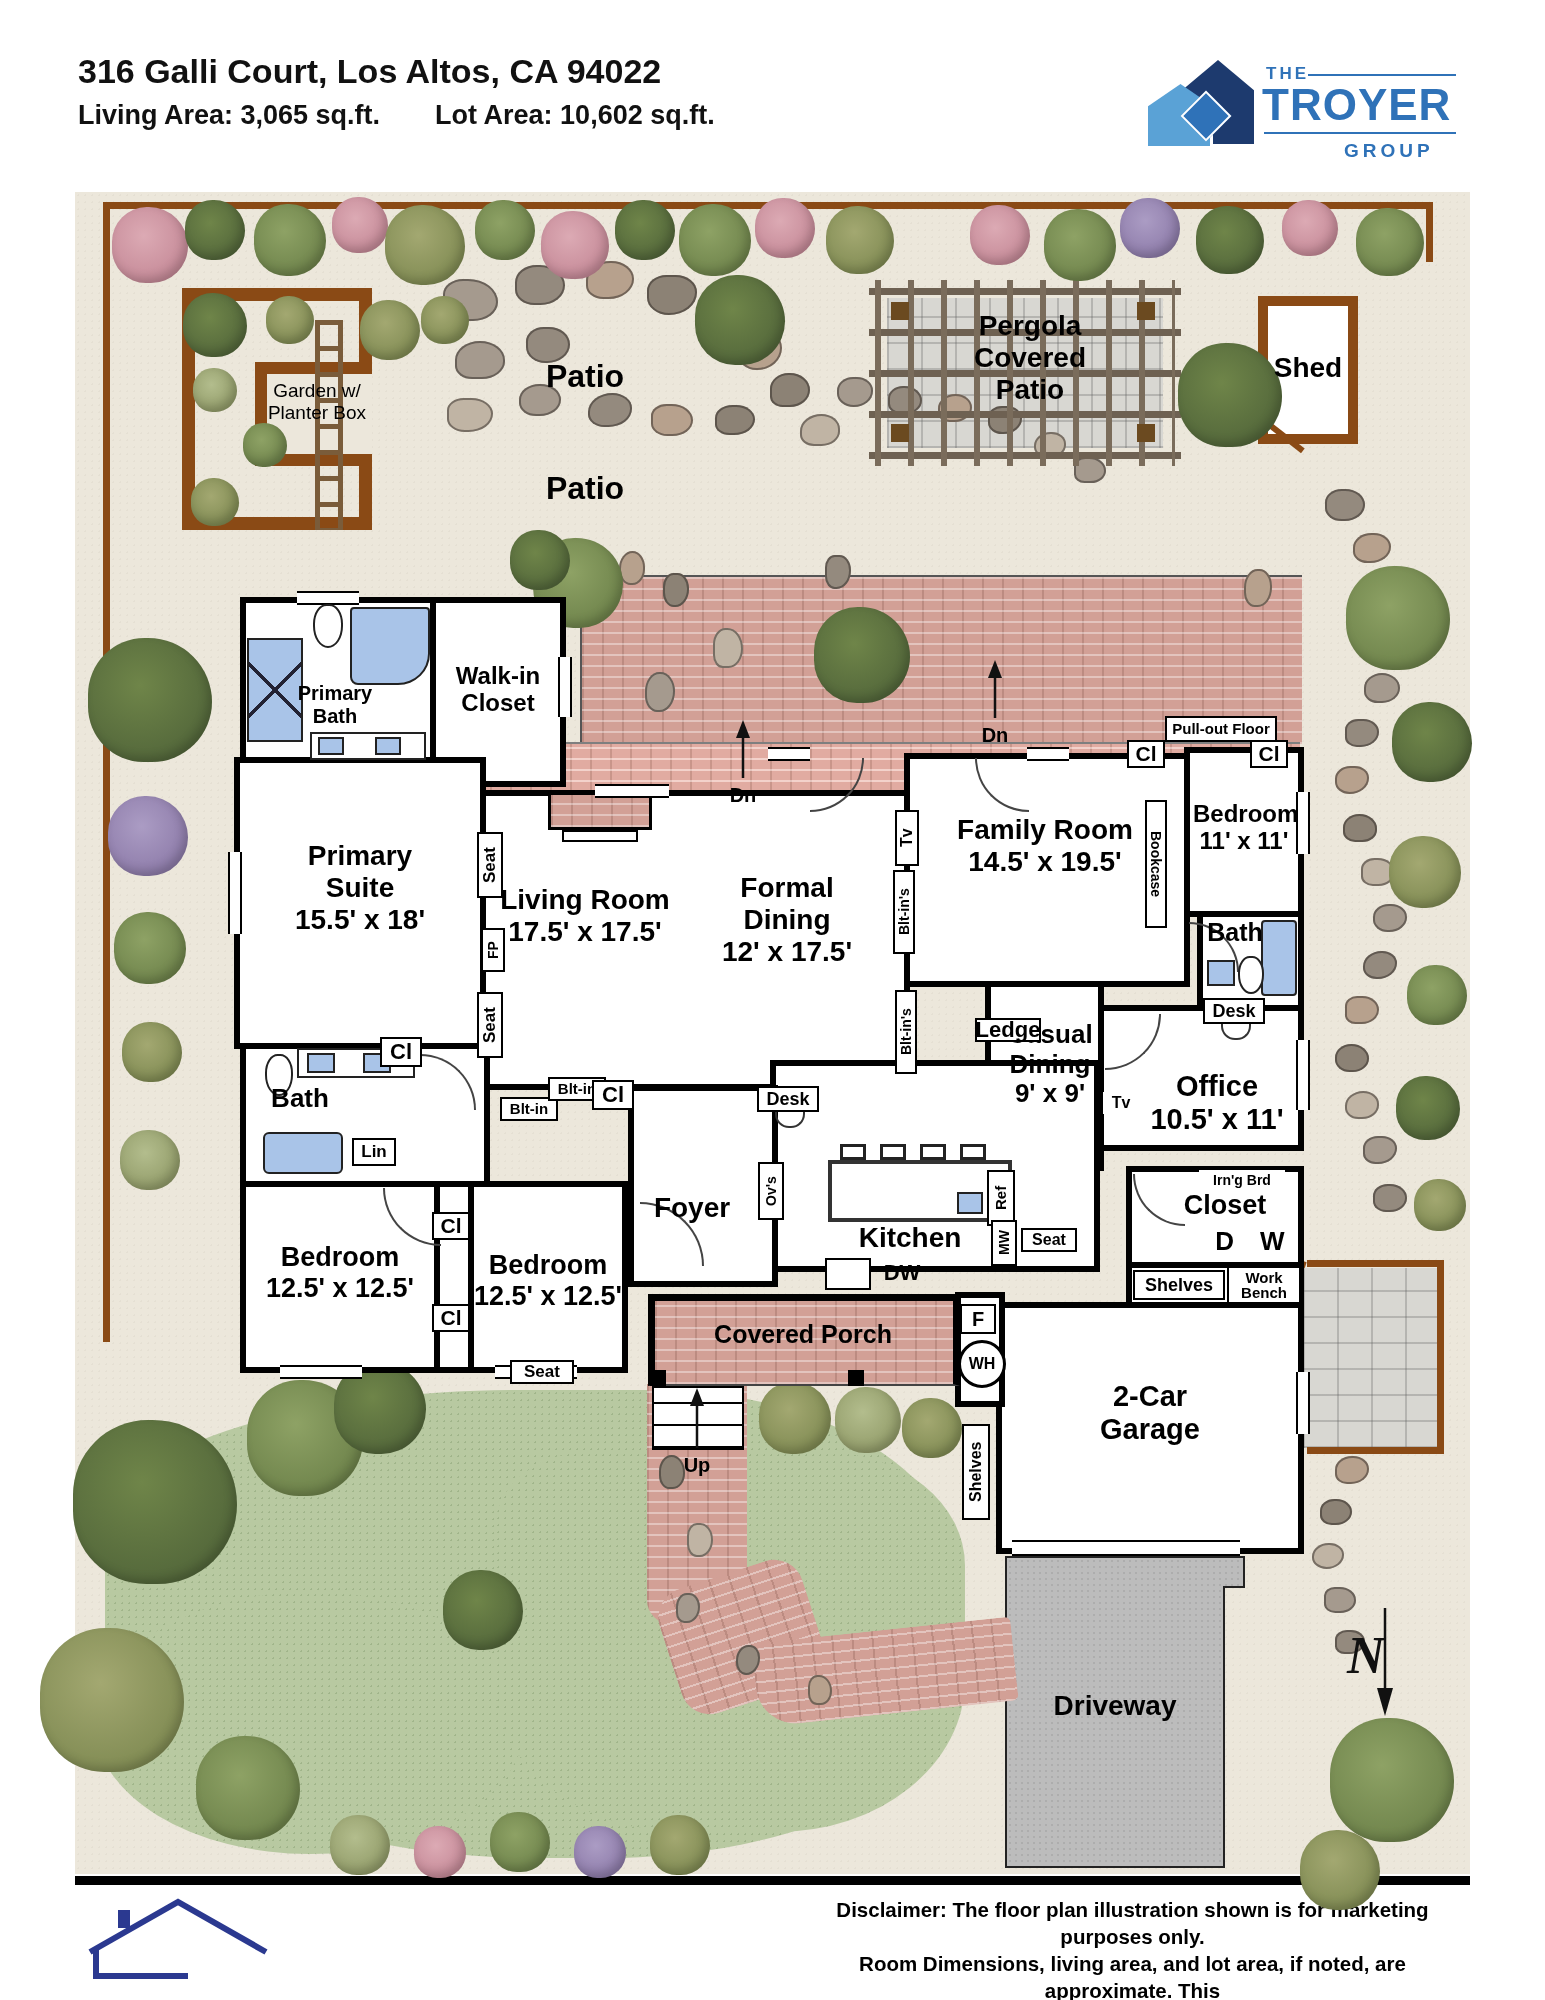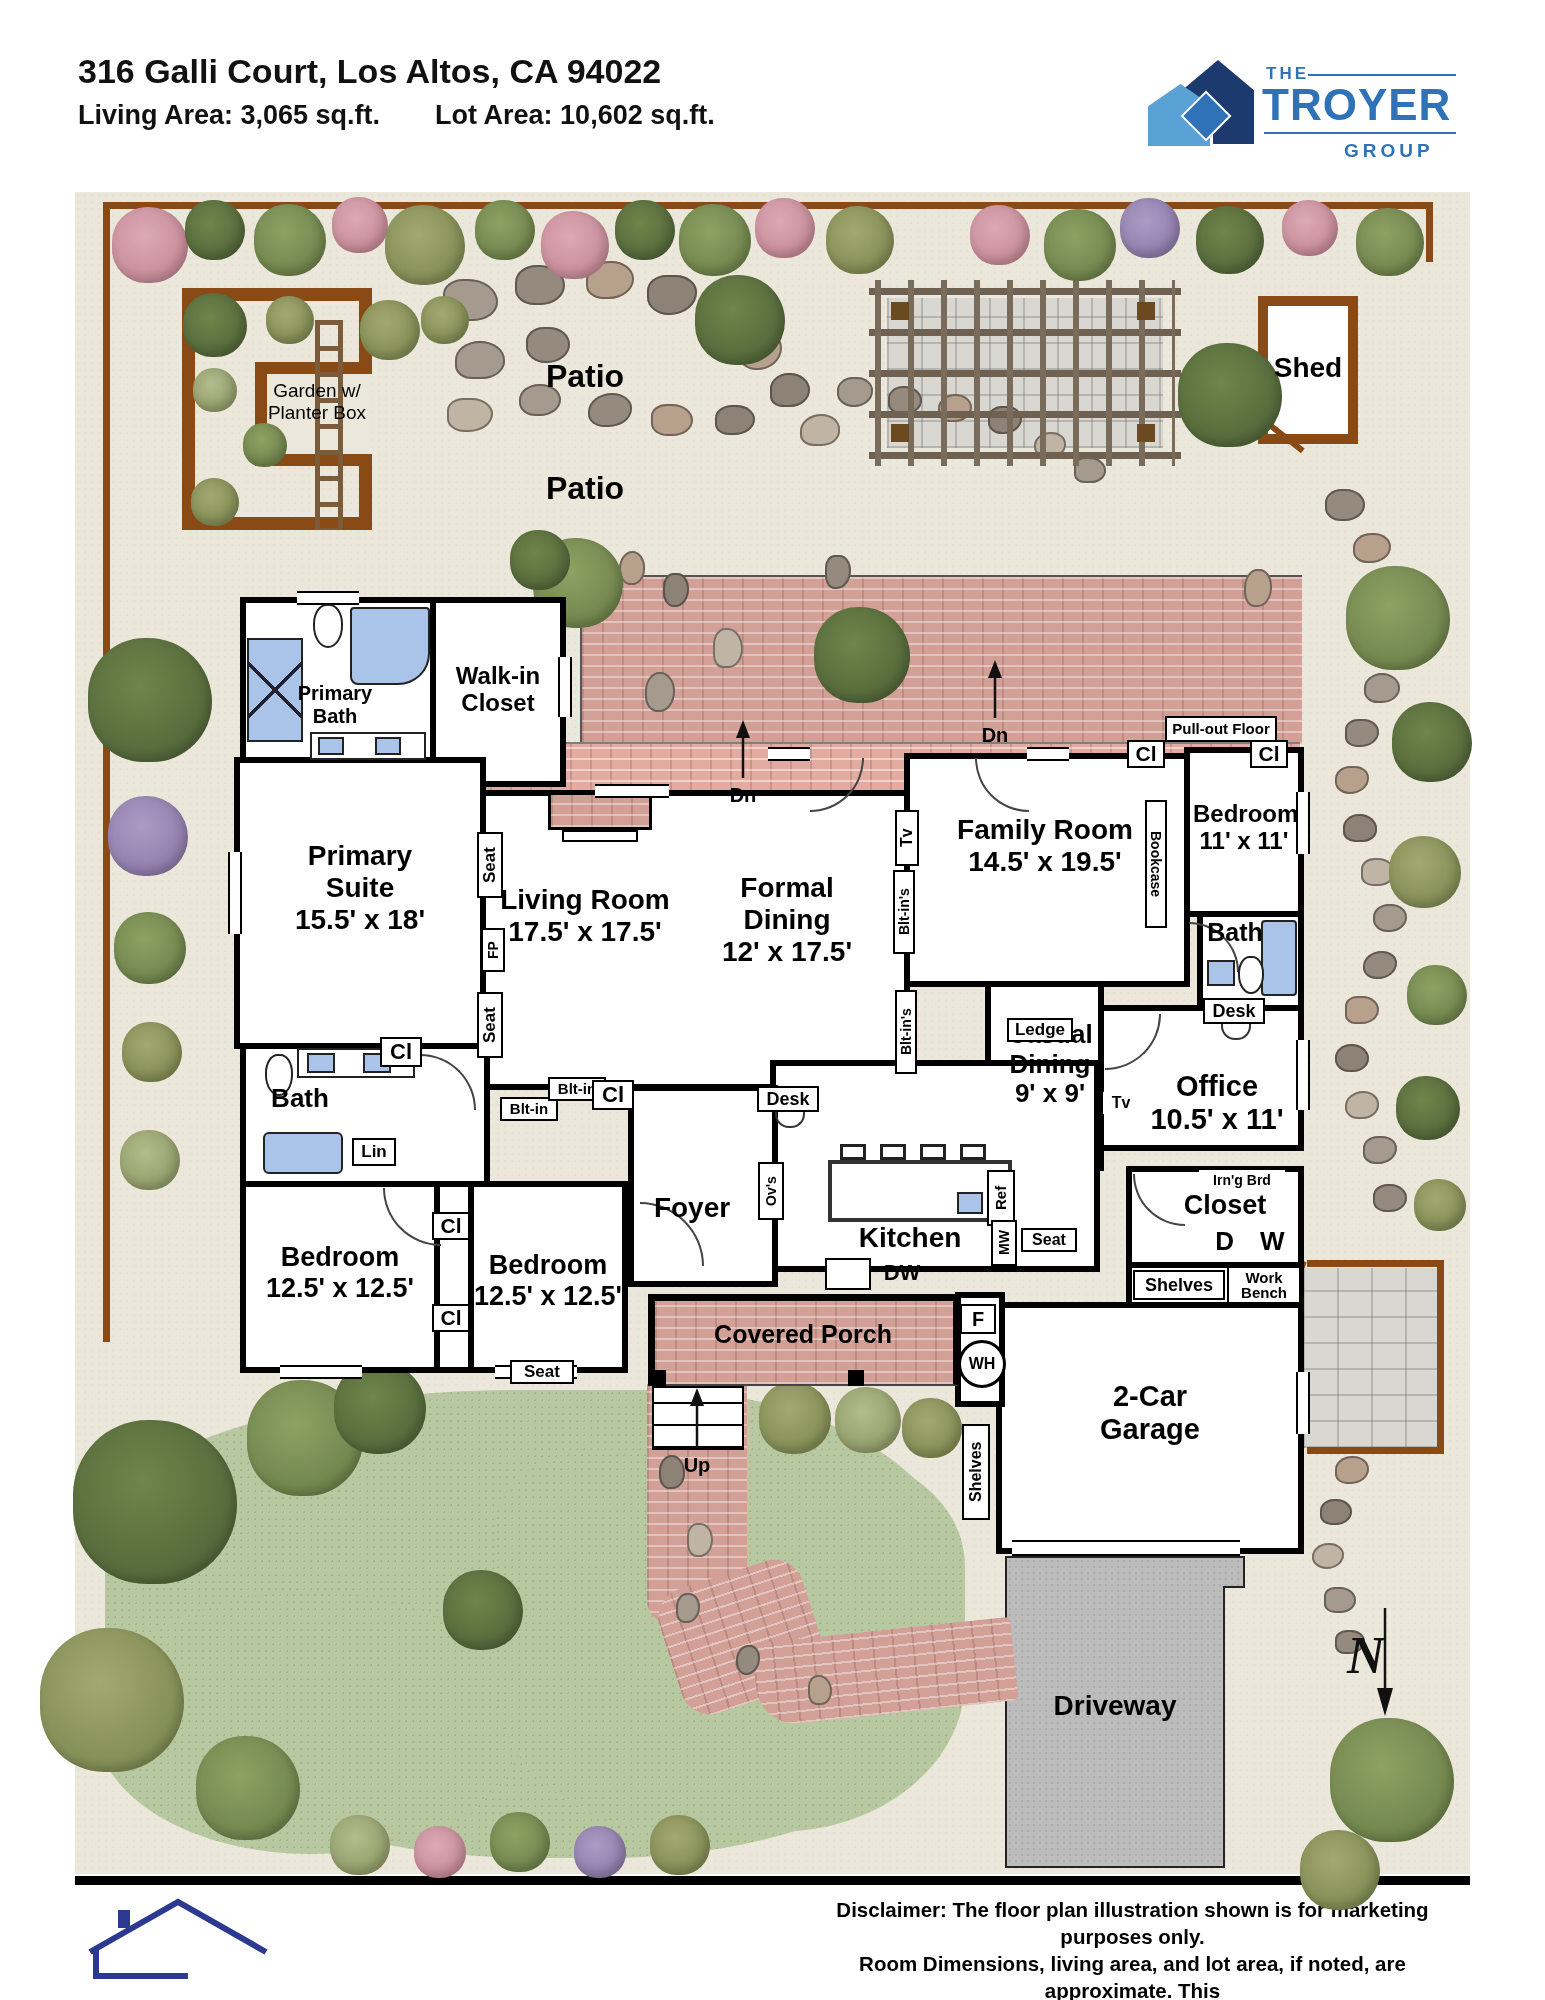--- a/index.html
+++ b/index.html
@@ -86,20 +86,21 @@
     <div class="brick abs" style="left:505px;top:383px;width:720px;height:167px;z-index:3;border-left:2px solid #555;border-top:2px solid #555;"></div>
     <div class="brick abs" style="left:355px;top:550px;width:870px;height:60px;z-index:3;filter:brightness(1.07);border-top:2px solid #777;"></div>
 
     <div class="paver abs" style="left:812px;top:106px;width:276px;height:150px;z-index:3;"></div>
     <div class="abs" style="left:794px;top:96px;width:312px;height:172px;z-index:6;background-image:repeating-linear-gradient(180deg,#6e6152 0 7px,transparent 7px 41px);"></div>
     <div class="abs" style="left:800px;top:88px;width:300px;height:186px;z-index:6;background-image:repeating-linear-gradient(90deg,#7a6c5b 0 6px,transparent 6px 33px);"></div>
     <div class="abs" style="left:816px;top:110px;width:18px;height:18px;background:#6b4a20;z-index:7;"></div>
     <div class="abs" style="left:1062px;top:110px;width:18px;height:18px;background:#6b4a20;z-index:7;"></div>
     <div class="abs" style="left:816px;top:232px;width:18px;height:18px;background:#6b4a20;z-index:7;"></div>
     <div class="abs" style="left:1062px;top:232px;width:18px;height:18px;background:#6b4a20;z-index:7;"></div>
+    <div class="rlabel" style="left:870px;top:118px;width:170px;font-size:28px;z-index:43;">Pergola Covered Patio</div>
 
     <div class="abs" style="left:1183px;top:104px;width:100px;height:148px;background:#fff;border:10px solid #8a4a15;box-sizing:border-box;z-index:6;"></div>
     <div class="abs" style="left:1176px;top:238px;width:58px;height:6px;background:#8a4a15;transform:rotate(38deg);z-index:7;"></div>
     <div class="rlabel" style="left:1193px;top:160px;width:80px;font-size:28px;z-index:43;">Shed</div>
 
     <div class="abs" style="left:107px;top:96px;width:190px;height:242px;border:13px solid #8a4a15;box-sizing:border-box;z-index:6;"></div>
     <div class="abs" style="left:180px;top:170px;width:117px;height:104px;background:#ece7db;border-top:12px solid #8a4a15;border-left:12px solid #8a4a15;border-bottom:12px solid #8a4a15;box-sizing:border-box;z-index:7;"></div>
     <div class="rlabel" style="left:188px;top:188px;width:108px;font-size:19px;font-weight:normal;z-index:43;">Garden w/ Planter Box</div>
     <div class="abs" style="left:240px;top:128px;width:28px;height:210px;z-index:8;background-image:repeating-linear-gradient(180deg,#7a5c3a 0 5px,transparent 5px 26px),linear-gradient(90deg,#7a5c3a 0 5px,transparent 5px 23px,#7a5c3a 23px 28px);"></div>
 
@@ -285,21 +286,21 @@
     <div class="chip v" style="left:820px;top:618px;width:24px;height:56px;font-size:16px;">Tv</div>
     <div class="chip v" style="left:818px;top:678px;width:22px;height:84px;font-size:14px;">Blt-in's</div>
     <div class="chip v" style="left:820px;top:798px;width:22px;height:84px;font-size:14px;">Blt-in's</div>
     <div class="chip vd" style="left:1070px;top:608px;width:22px;height:128px;font-size:14px;">Bookcase</div>
     <div class="chip" style="left:1090px;top:524px;width:112px;height:26px;font-size:15px;">Pull-out Floor</div>
     <div class="chip" style="left:1052px;top:548px;width:38px;height:28px;font-size:21px;">Cl</div>
     <div class="chip" style="left:1175px;top:548px;width:38px;height:28px;font-size:21px;">Cl</div>
     <div class="chip" style="left:1128px;top:806px;width:62px;height:26px;font-size:18px;">Desk</div>
     <div class="arc" style="left:1146px;top:832px;width:26px;height:14px;border:2px solid #333;border-top:none;border-radius:0 0 14px 14px;"></div>
     <div class="chip" style="left:1028px;top:900px;width:36px;height:22px;font-size:16px;border:none;background:#fff;">Tv</div>
-    <div class="chip" style="left:932px;top:826px;width:66px;height:24px;font-size:17px;">Ledge</div>
+    <div class="chip" style="left:900px;top:826px;width:66px;height:24px;font-size:22px;">Ledge</div>
     <div class="chip" style="left:682px;top:894px;width:62px;height:26px;font-size:18px;">Desk</div>
     <div class="arc" style="left:700px;top:920px;width:26px;height:14px;border:2px solid #333;border-top:none;border-radius:0 0 14px 14px;"></div>
     <div class="chip v" style="left:683px;top:970px;width:26px;height:58px;font-size:14px;">Ov's</div>
     <div class="chip nob" style="left:802px;top:1066px;width:50px;height:30px;font-size:22px;">DW</div>
     <div class="chip v" style="left:912px;top:978px;width:28px;height:56px;font-size:15px;">Ref</div>
     <div class="chip v" style="left:916px;top:1028px;width:26px;height:46px;font-size:14px;">MW</div>
     <div class="chip" style="left:946px;top:1036px;width:56px;height:24px;font-size:16px;">Seat</div>
     <div class="chip" style="left:1124px;top:978px;width:86px;height:20px;font-size:14px;border:none;background:#fff;">Irn'g Brd</div>
     <div class="chip nob" style="left:1130px;top:1032px;width:90px;height:34px;font-size:26px;gap:26px;">
       <span>D</span>

